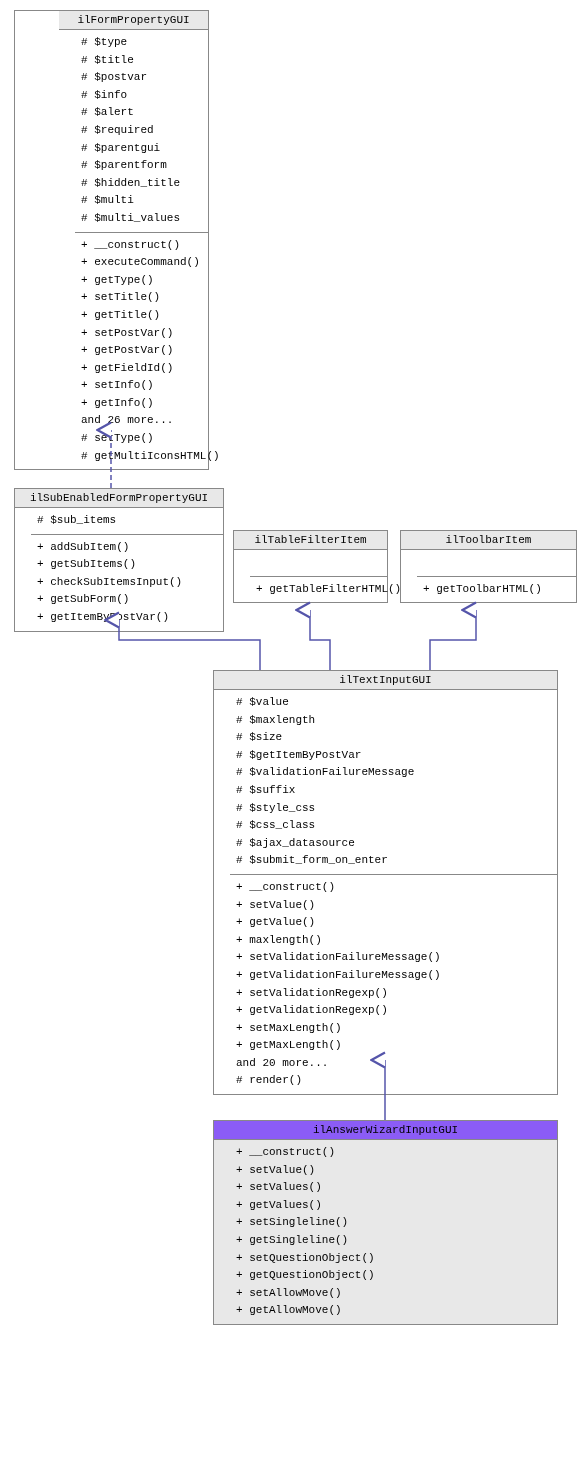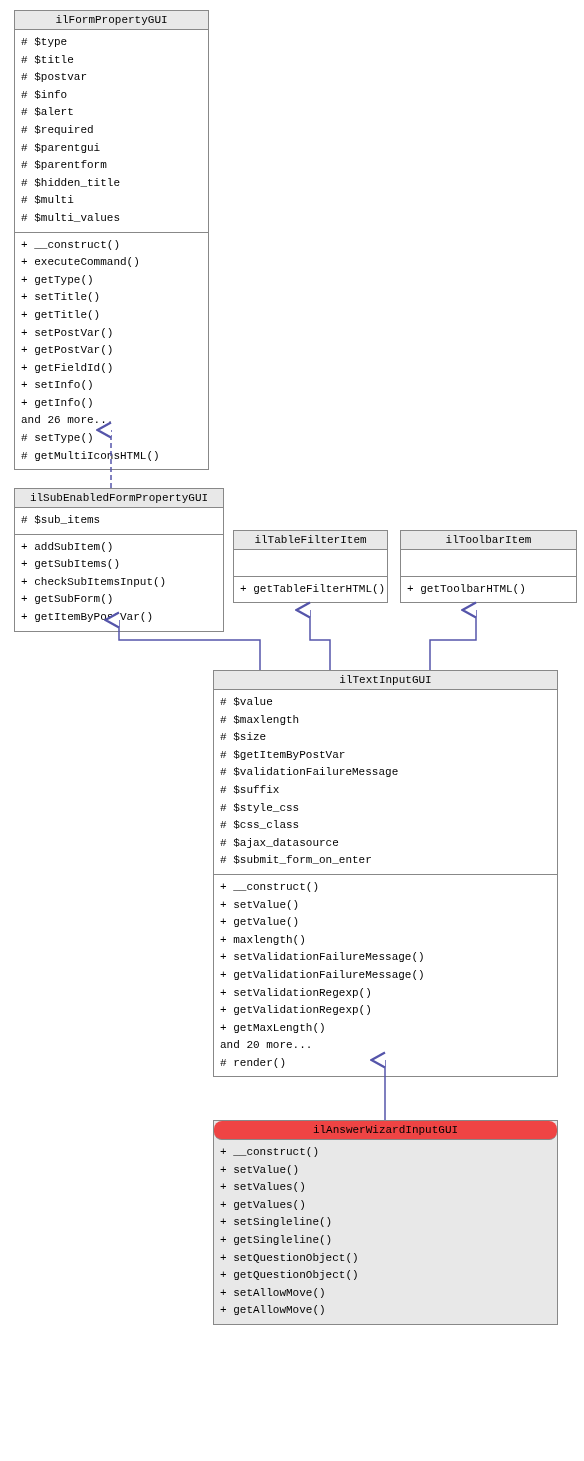--- a/index.html
+++ b/index.html
@@ -33,20 +33,21 @@
       padding: 3px 6px;
       text-align: center;
       font-weight: normal;
       font-size: 11px;
     }
 
     .uml-box .box-section {
       border-bottom: 1px solid #888;
       padding: 4px 6px;
       line-height: 1.6;
+      margin-left: 16px;
     }
 
     .uml-box .box-section:last-child {
       border-bottom: none;
     }
 
     .uml-box .box-section .line {
       display: block;
       white-space: nowrap;
       font-size: 11px;
@@ -60,21 +61,21 @@
       width: 584px;
       height: 1461px;
       pointer-events: none;
     }
   </style>
 </head>
 <body>
 
 <div class="diagram-container">
 
-  <div class="uml-box" style="left:14px; top:10px; width:195px;">
+  <div class="uml-box" style="left:14px; top:10px; width:195px;padding-left:44px;">
     <div class="box-title">ilFormPropertyGUI</div>
     <div class="box-section">
       <span class="line"># $type</span>
       <span class="line"># $title</span>
       <span class="line"># $postvar</span>
       <span class="line"># $info</span>
       <span class="line"># $alert</span>
       <span class="line"># $required</span>
       <span class="line"># $parentgui</span>
       <span class="line"># $parentform</span>
@@ -149,28 +150,29 @@
     </div>
     <div class="box-section">
       <span class="line">+ __construct()</span>
       <span class="line">+ setValue()</span>
       <span class="line">+ getValue()</span>
       <span class="line">+ maxlength()</span>
       <span class="line">+ setValidationFailureMessage()</span>
       <span class="line">+ getValidationFailureMessage()</span>
       <span class="line">+ setValidationRegexp()</span>
       <span class="line">+ getValidationRegexp()</span>
+      <span class="line">+ setMaxLength()</span>
       <span class="line">+ getMaxLength()</span>
       <span class="line">and 20 more...</span>
       <span class="line"># render()</span>
     </div>
   </div>
 
   <div class="uml-box" style="left:213px; top:1120px; width:345px; background:#e8e8e8;">
-    <div class="box-title" style="background:#ef4444;border-radius:8px;">ilAnswerWizardInputGUI</div>
+    <div class="box-title" style="background:#8b5cf6;">ilAnswerWizardInputGUI</div>
     <div class="box-section" style="background:#e8e8e8;">
       <span class="line">+ __construct()</span>
       <span class="line">+ setValue()</span>
       <span class="line">+ setValues()</span>
       <span class="line">+ getValues()</span>
       <span class="line">+ setSingleline()</span>
       <span class="line">+ getSingleline()</span>
       <span class="line">+ setQuestionObject()</span>
       <span class="line">+ getQuestionObject()</span>
       <span class="line">+ setAllowMove()</span>

